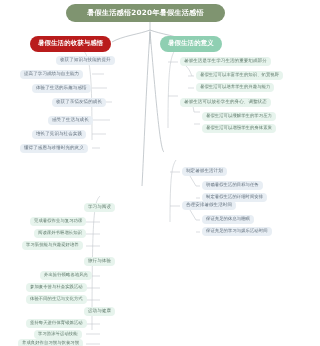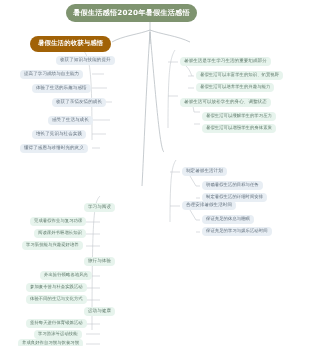--- a/index.html
+++ b/index.html
@@ -11,30 +11,30 @@
   }
   #canvas{position:absolute;inset:0;width:300px;height:346px;}
   svg.links{position:absolute;left:0;top:0;width:300px;height:346px;pointer-events:none;}
 
   .node{position:absolute;box-sizing:border-box;white-space:nowrap;}
 
   
   .root{
     background:#7f9470;color:#ffffff;
     font-size:7.2px;font-weight:bold;
-    padding:4px 7px;border-radius:9px;
+    padding:4px 21px;border-radius:9px;
     letter-spacing:.2px;
     text-align:right;
   }
   
   .l1{
     color:#ffffff;font-size:6.4px;font-weight:bold;
     padding:3.4px 8px;border-radius:8px;letter-spacing:.15px;
   }
-  .l1.blue{background:#a16207;}
+  .l1.blue{background:#b91c1c;}
   .l1.green{background:#8fcfb2;}
 
   
   .l2,.l3{
     font-size:4.5px;line-height:1.05;
     padding:2.2px 4px;border-radius:4px;
     letter-spacing:.1px;
   }
   .l2.blue,.l3.blue{background:#e8eef4;color:#5d6b78;}
   .l2.green,.l3.green{background:#e7f4ed;color:#5a7566;}
@@ -107,20 +107,21 @@
   <div class="node l1 blue" style="left:30px;top:36px;">暑假生活的收获与感悟</div>
 
   <div class="node l2 blue" style="left:56px;top:56px;">收获了知识与技能的提升</div>
   <div class="node l2 blue" style="left:20px;top:70px;">提高了学习成绩与自主能力</div>
   <div class="node l2 blue" style="left:32px;top:84px;">体验了生活的乐趣与感悟</div>
   <div class="node l2 blue" style="left:52px;top:98px;">收获了亲情友情的成长</div>
   <div class="node l2 blue" style="left:48px;top:116px;">感受了生活与成长</div>
   <div class="node l2 blue" style="left:32px;top:130px;">增长了见识与社会实践</div>
   <div class="node l2 blue" style="left:20px;top:144px;">懂得了感恩与珍惜时光的意义</div>
 
+  <div class="node l1 green" style="left:160px;top:36px;">暑假生活的意义</div>
 
   <div class="node l2 green" style="left:180px;top:57px;">暑假生活是学生学习生活的重要组成部分</div>
   <div class="node l3 green" style="left:196px;top:71px;">暑假生活可以丰富学生的知识、拓宽视野</div>
   <div class="node l3 green" style="left:196px;top:83px;">暑假生活可以培养学生的兴趣与能力</div>
 
   <div class="node l2 green" style="left:180px;top:98px;">暑假生活可以放松学生的身心、调整状态</div>
   <div class="node l3 green" style="left:202px;top:112px;">暑假生活可以缓解学生的学习压力</div>
   <div class="node l3 green" style="left:202px;top:124px;">暑假生活可以增强学生的身体素质</div>
 
 

